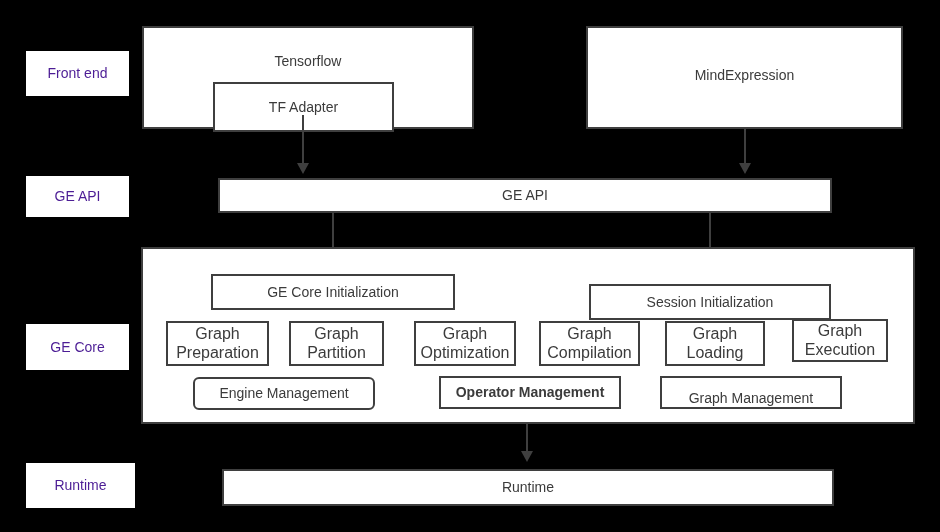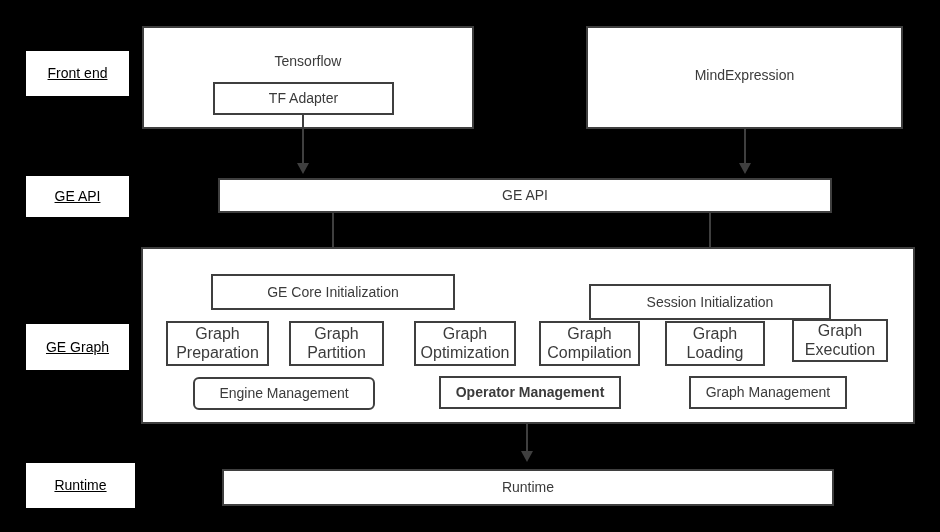--- a/index.html
+++ b/index.html
@@ -30,22 +30,21 @@
   }
   .bordered {
     border: 2px solid #3f3f3f;
   }
   .plain {
     border: none;
   }
   
   .stage-label {
     font-size: 14px;
-    color: #000000;
-    text-decoration: underline;
+    color: #4c1d95;
   }
   
   .panel {
     position: absolute;
     background: #ffffff;
     border: 2px solid #3f3f3f;
     box-sizing: border-box;
   }
   .panel-title {
     position: absolute;
@@ -86,31 +85,31 @@
 
   <div class="box plain stage-label" style="left:26px; top:51px; width:103px; height:45px;">
     <span class="node-label">Front end</span>
   </div>
 
   <div class="box plain stage-label" style="left:26px; top:176px; width:103px; height:41px;">
     <span class="node-label">GE API</span>
   </div>
 
   <div class="box plain stage-label" style="left:26px; top:324px; width:103px; height:46px;">
-    <span class="node-label">GE Graph</span>
+    <span class="node-label">GE Core</span>
   </div>
 
   <div class="box plain stage-label" style="left:26px; top:463px; width:109px; height:45px;">
     <span class="node-label">Runtime</span>
   </div>
 
   <div class="panel" style="left:142px; top:26px; width:332px; height:103px;">
     <div class="panel-title" style="top:25px;">Tensorflow</div>
   </div>
-  <div class="box bordered fs14" style="left:213px; top:82px; width:181px; height:33px;">
+  <div class="box bordered fs14" style="left:213px; top:82px; width:181px; height:50px;">
     <span class="node-label">TF Adapter</span>
   </div>
 
   <div class="panel" style="left:586px; top:26px; width:317px; height:103px;">
     <div class="panel-title" style="top:39px;">MindExpression</div>
   </div>
 
   <div class="conn" style="left:302px; top:115px; height:51px;"></div>
   <div class="arrowhead" style="left:297px; top:163px;"></div>
 
@@ -168,21 +167,21 @@
   </div>
 
   <div class="box bordered fs14" style="left:193px; top:377px; width:182px; height:33px;border-radius:6px;">
     <span class="node-label">Engine Management</span>
   </div>
 
   <div class="box bordered fs14" style="left:439px; top:376px; width:182px; height:33px;font-weight:bold;">
     <span class="node-label">Operator Management</span>
   </div>
 
-  <div class="box bordered fs14" style="left:689px; top:376px; width:158px; height:33px;">
+  <div class="box bordered fs14" style="left:660px; top:376px; width:182px; height:33px;align-items:flex-end;">
     <span class="node-label">Graph Management</span>
   </div>
 
   <div class="conn" style="left:526px; top:424px; height:36px;"></div>
   <div class="arrowhead" style="left:521px; top:451px;"></div>
 
   <div class="box bordered fs14" style="left:222px; top:469px; width:612px; height:37px;">
     <span class="node-label">Runtime</span>
   </div>
 

